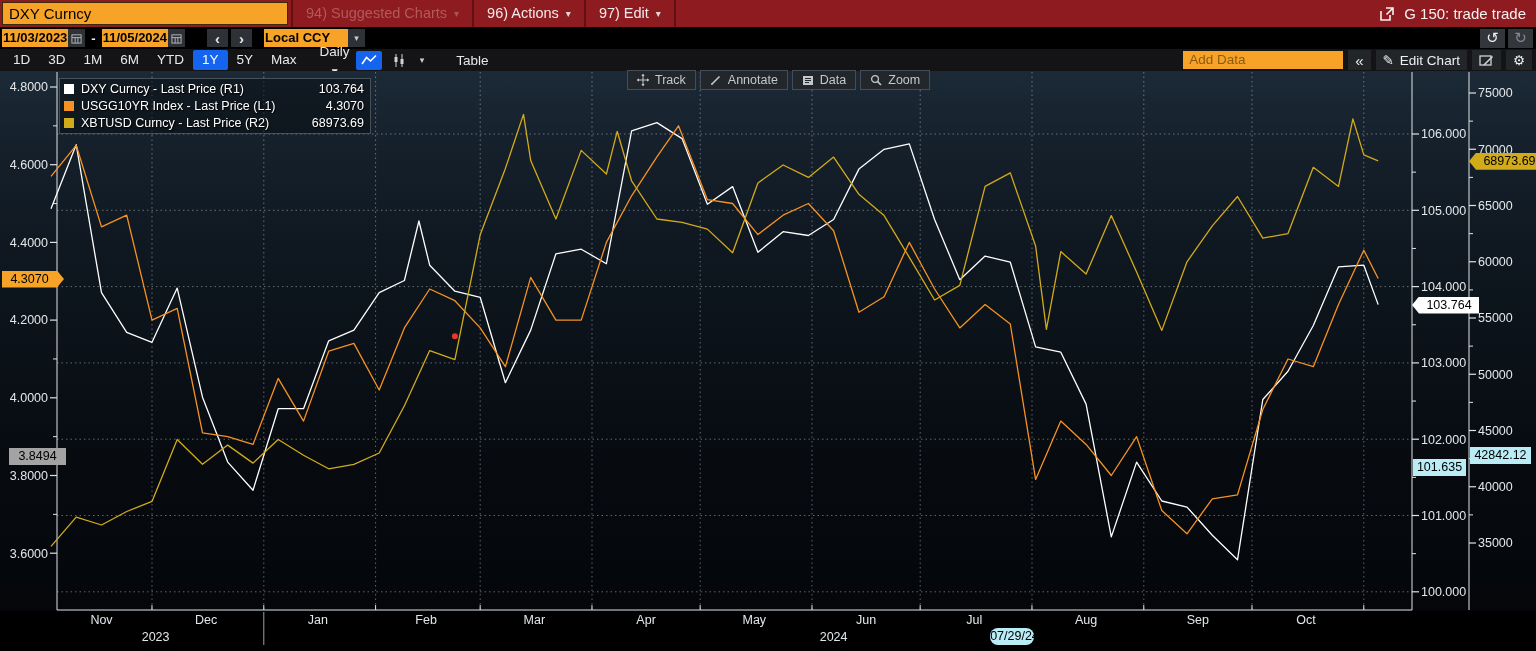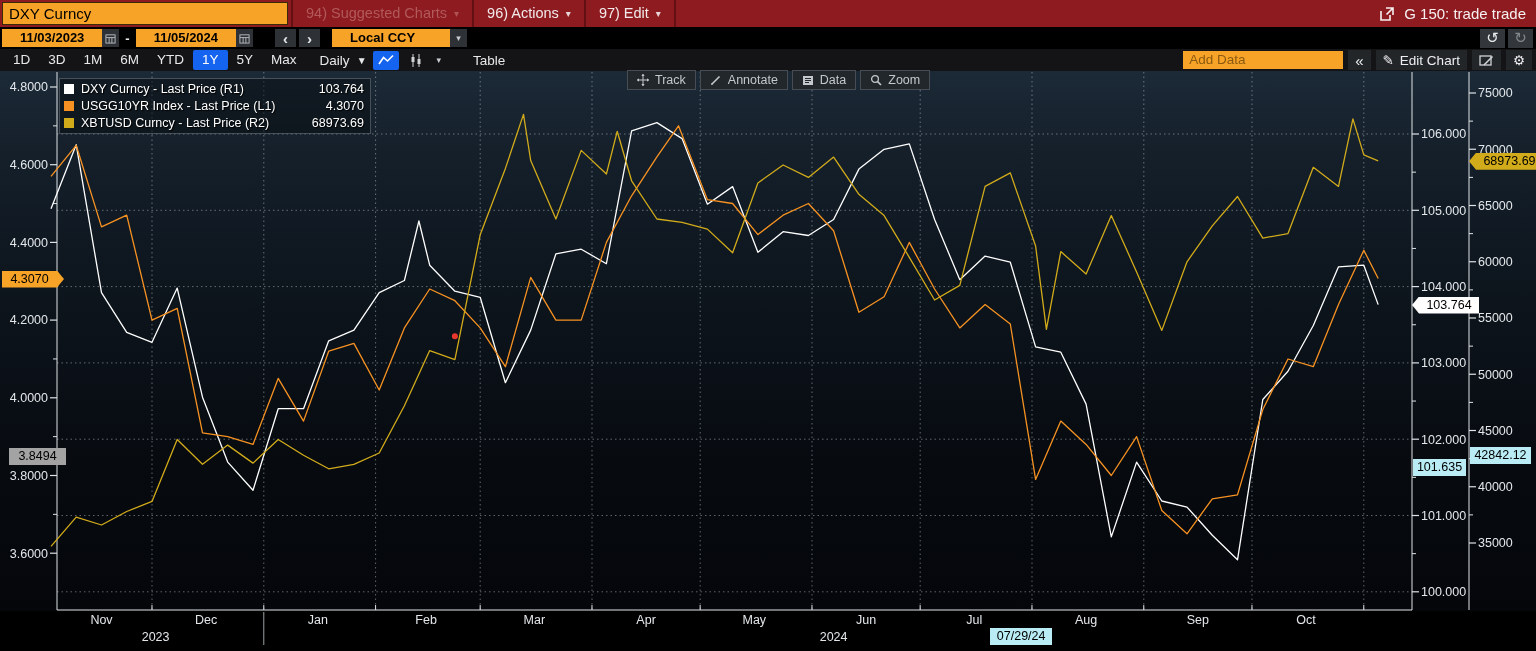--- a/index.html
+++ b/index.html
@@ -16,35 +16,35 @@
   .menu-item:last-child{border-right:2px solid #631013;}
   .menu-item.dim{color:#b2595a;}
   .menu-arrow{font-size:10px;opacity:.9;}
   .fn-label{margin-left:auto;display:flex;align-items:center;gap:9px;
             padding-right:10px;color:#f6f0f0;font-size:15px;}
   
   .row2{position:absolute;top:27px;left:0;width:1536px;height:22px;background:#000;
         display:flex;align-items:center;font-size:13px;}
   .field-group{display:flex;align-items:center;height:18px;}
   .amber-field{background:#f7a328;color:#000;font-weight:bold;height:18px;
-               line-height:18px;padding:0 18px;}
+               line-height:18px;padding:0 1px;}
   .attach-btn{background:#2e3237;height:18px;width:17px;display:flex;align-items:center;
               justify-content:center;color:#c9cdd1;}
   .dash{color:#e8e8e8;margin:0 6px;font-weight:bold;}
   .nav-btn{background:#2e3237;color:#e3e7ea;height:18px;width:21px;display:flex;
            align-items:center;justify-content:center;font-size:15px;font-weight:bold;
            margin-left:3px;}
   .hist-btn{background:#33373b;height:19px;width:25px;display:flex;align-items:center;
             justify-content:center;font-size:15px;margin-left:3px;}
   
   .row3{position:absolute;top:49px;left:0;width:1536px;height:22px;background:#141417;
         display:flex;align-items:center;font-size:13.5px;color:#e6e8ea;}
   .period{padding:1px 9px;line-height:18px;cursor:default;}
   .period.active{background:#1464f0;color:#fff;border-radius:2px;}
-  .freq{margin-left:14px;display:flex;align-items:center;gap:7px;}
+  .freq{margin-left:14px;display:flex;align-items:center;gap:7px;flex-direction:column;}
   .tool-ic{height:19px;display:flex;align-items:center;justify-content:center;margin-left:6px;
            padding:0 4px;}
   .tool-ic.blue{background:#1464f0;border-radius:2px;}
   .table-lbl{margin-left:28px;}
   .adddata{margin-left:auto;width:148px;height:18px;background:#f7a328;color:#8a5a10;
            font-size:13.5px;line-height:18px;padding:0 6px;}
   .r3btn{display:flex;align-items:center;gap:6px;color:#eceef0;background:#232629;
          height:20px;padding:0 7px;margin-left:5px;}
   
   .chart-bg{position:absolute;top:71px;left:0;width:1536px;height:540px;
@@ -372,14 +372,14 @@
     </span>
 </div>
 
 <div id="badges">
     <div class="badge arrow-left" style="left: 1412px; top: 296.607px; width: 60px; background: rgb(255, 255, 255);">103.764</div>
     <div class="badge arrow-right" style="left: 2px; top: 270.53px; width: 55px; background: rgb(247, 163, 40);">4.3070</div>
     <div class="badge arrow-left" style="left: 1469px; top: 152.796px; width: 67px; background: rgb(210, 171, 27);">68973.69</div>
     <div class="badge" style="left: 9px; top: 448.308px; width: 57px; background: #a3a3a3;">3.8494</div>
     <div class="badge" style="left: 1413px; top: 459.049px; width: 53px; background: rgb(185, 236, 244);">101.635</div>
     <div class="badge" style="left: 1470px; top: 446.776px; width: 61px; background: rgb(185, 236, 244);">42842.12</div>
-    <div class="badge" style="left: 990.149px; top: 628px; width: 62px; background: rgb(185, 236, 244);">07/29/24</div>
+    <div class="badge" style="left: 990.149px; top: 628px; width: 44px; background: rgb(185, 236, 244); border-radius: 8px;">07/29/24</div>
   </div>
 
 </body></html>

